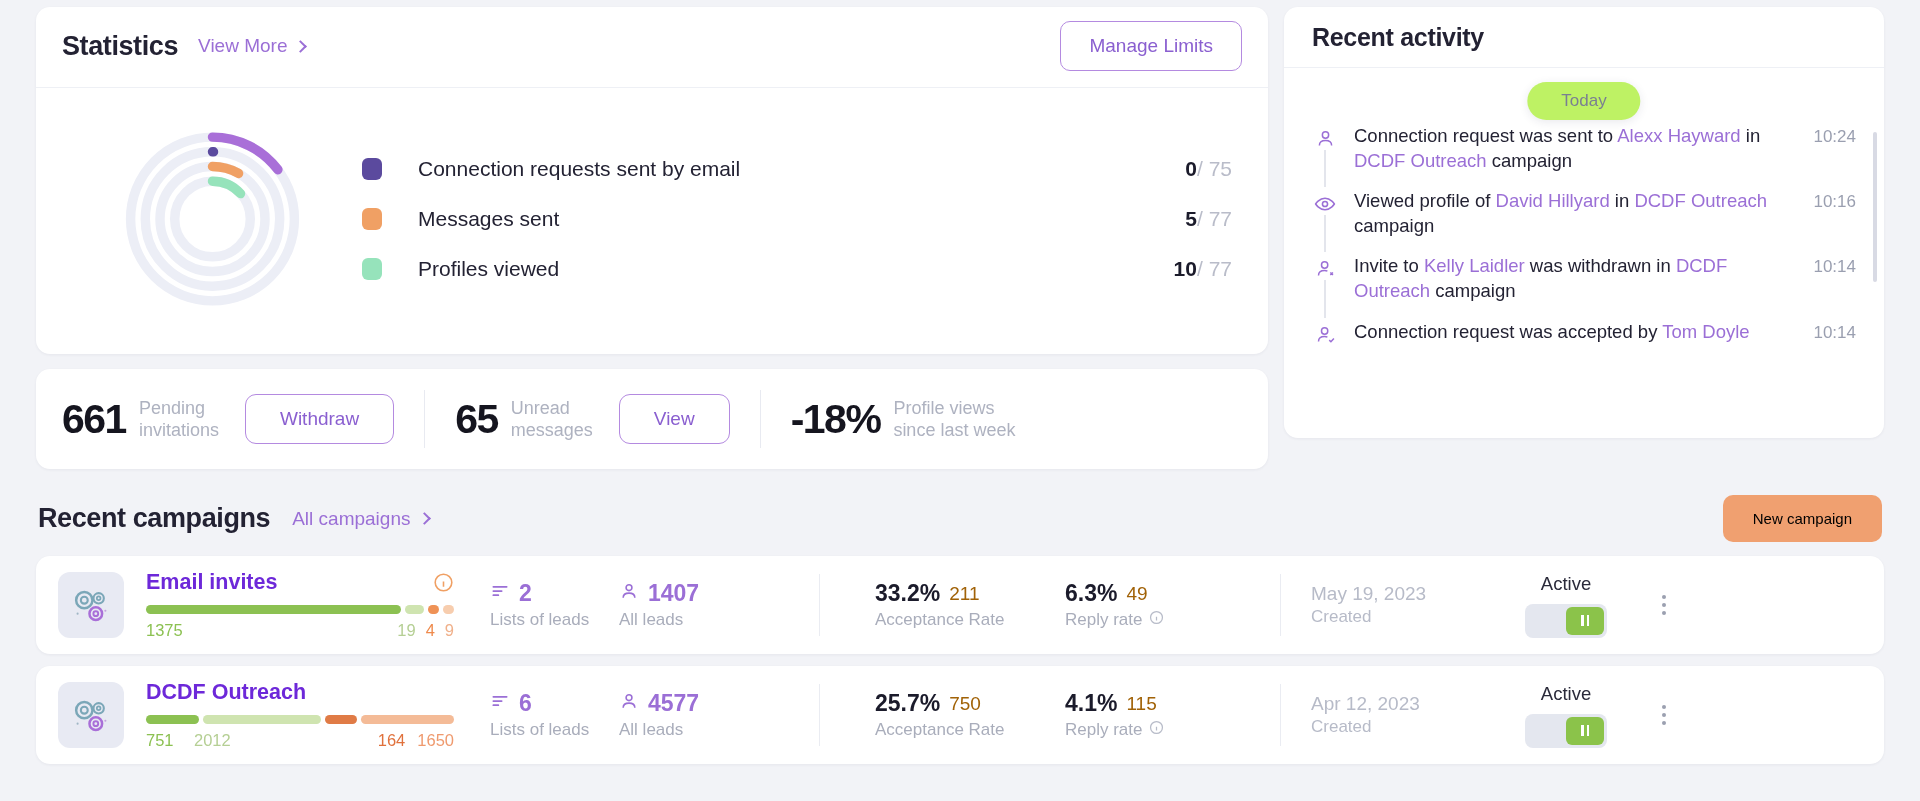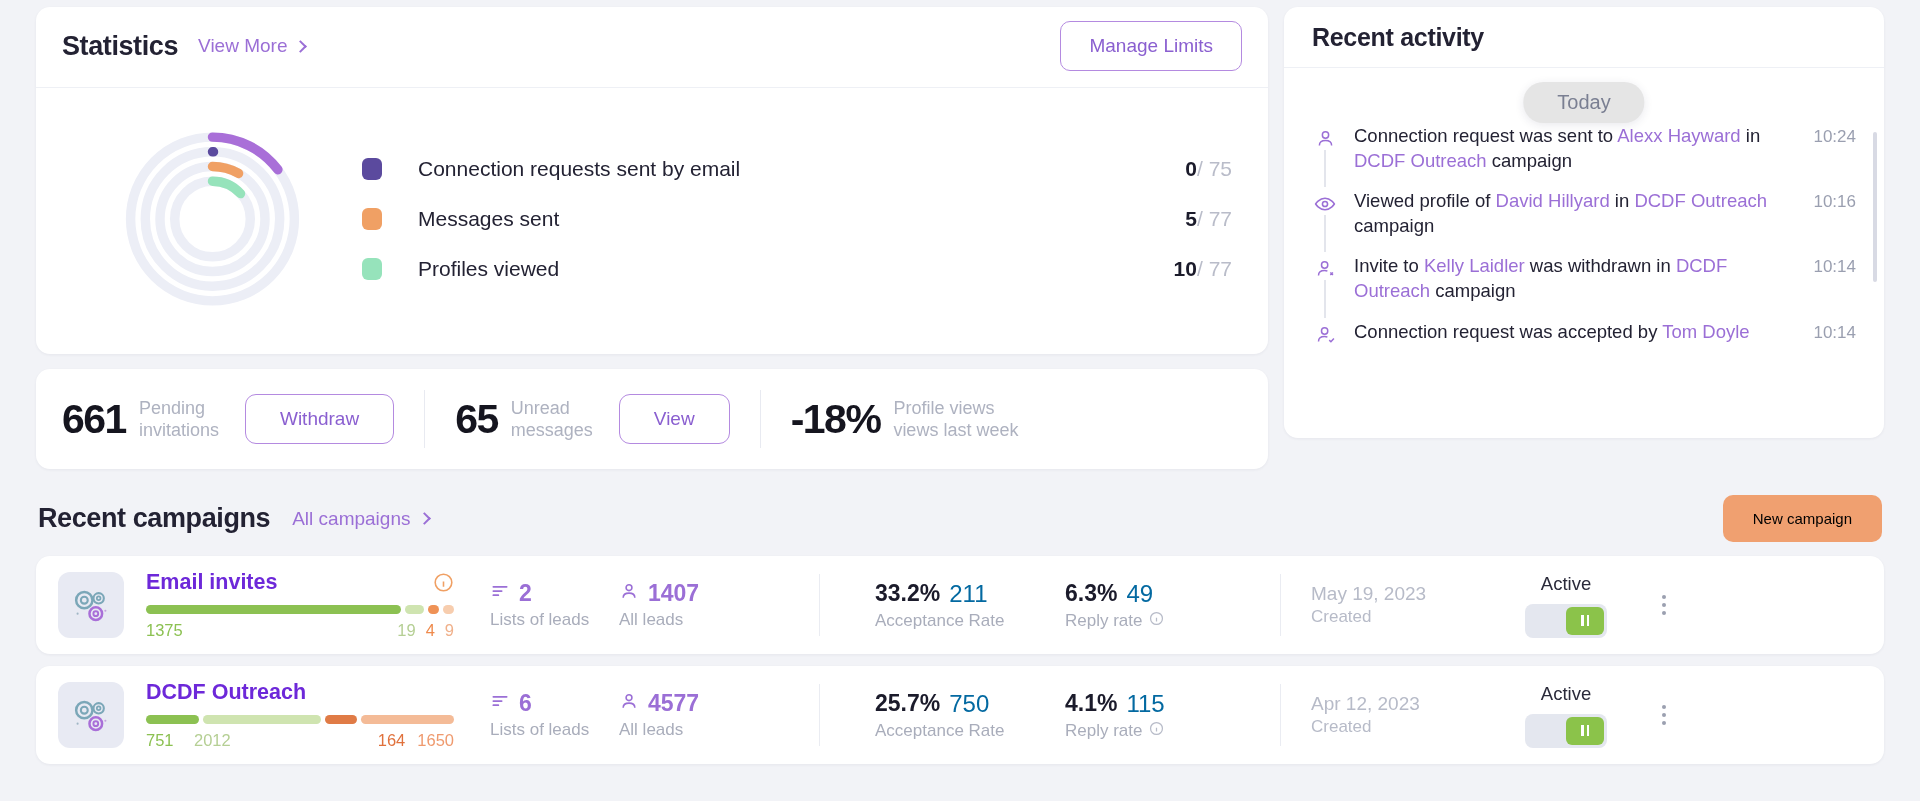--- a/index.html
+++ b/index.html
@@ -59,21 +59,21 @@
     background: #fff; border-radius: 11px; padding: 13px 34px; font-size: 19px;
     font-family: inherit; cursor: pointer; }
   .kpi-sep { width: 1px; height: 58px; background: #e8eaf1; margin: 0 30px; }
 
   
   .act-head { padding: 16px 28px 15px; border-bottom: 1px solid #eef0f5; }
   .act-title { font-size: 25px; font-weight: 700; letter-spacing: -.3px; }
   .act-body { position: relative; padding: 10px 28px 6px; height: 370px; overflow: hidden; }
   .today-pill {
     position: absolute; left: 50%; transform: translateX(-50%); top: 14px;
-    background: #e5e5e5; border-radius: 20px; padding: 9px 34px; font-size: 20px;
+    background: #bef264; border-radius: 20px; padding: 9px 34px; font-size: 17px;
     color: #7a7f92; box-shadow: 0 2px 10px rgba(40,40,80,.10); z-index: 3;
   }
   .act-item { display: flex; gap: 16px; padding: 12px 0 4px; position: relative; }
   .act-icon { width: 26px; flex: 0 0 26px; display: flex; justify-content: center;
               padding-top: 4px; color: #9b6fd6; }
   .act-line { position: absolute; left: 12px; top: 38px; bottom: -10px;
               width: 1.5px; background: #e3e5ec; }
   .act-text { flex: 1 1 auto; font-size: 18.5px; line-height: 1.33; color: #232233; padding-right: 10px; }
   .act-text .lk { color: #9b6fd6; }
   .act-time { flex: 0 0 auto; font-size: 17px; color: #9a9fb0; padding-top: 3px; }
@@ -103,21 +103,21 @@
   .bar { display: flex; gap: 4px; margin-top: 10px; height: 9px; align-items: center; }
   .seg { height: 9px; border-radius: 5px; }
   .bar-nums { display: flex; margin-top: 7px; font-size: 16.5px; }
   .bn { white-space: nowrap; }
 
   .metric { text-align: left; }
   .m-top { display: flex; align-items: center; gap: 9px; font-size: 23px;
            font-weight: 700; color: #9b6fd6; }
   .m-sub { font-size: 17px; color: #a9adbb; margin-top: 3px; display:flex; align-items:center; gap:7px;}
   .m-pct { font-size: 23px; font-weight: 700; color: #1b1b2b; }
-  .m-cnt { font-size: 24px; color: #0369a1; font-weight: 400; }
+  .m-cnt { font-size: 19px; color: #a16207; font-weight: 400; }
   .vsep { width: 1px; height: 62px; background: #eaecf2; }
 
   .date-col { flex: 0 0 210px; padding-left: 30px; }
   .d-top { font-size: 19px; color: #b7bbc8; }
   .d-sub { font-size: 17px; color: #b7bbc8; margin-top: 2px; }
 
   .status-col { flex: 0 0 150px; text-align: center; }
   .status-lbl { font-size: 18.5px; color: #2a2a3a; margin-bottom: 9px; }
   .switch { width: 82px; height: 34px; border-radius: 8px; background: #e4e7ef;
             display: flex; align-items: center; justify-content: flex-end;
@@ -200,21 +200,21 @@
             <span>Unread</span><br>
             <span>messages</span>
           </span>
           <button class="kpi-btn">View</button>
         </div>
         <div class="kpi-sep"></div>
         <div class="kpi-group">
           <span class="kpi-num">-18%</span>
           <span class="kpi-lbl">
             <span>Profile views</span><br>
-            <span>views last week</span>
+            <span>since last week</span>
           </span>
         </div>
       </div>
     </div>
 
     <div class="col-right">
       <div class="card">
         <div class="act-head">
           <div class="act-title">Recent activity</div>
         </div>

